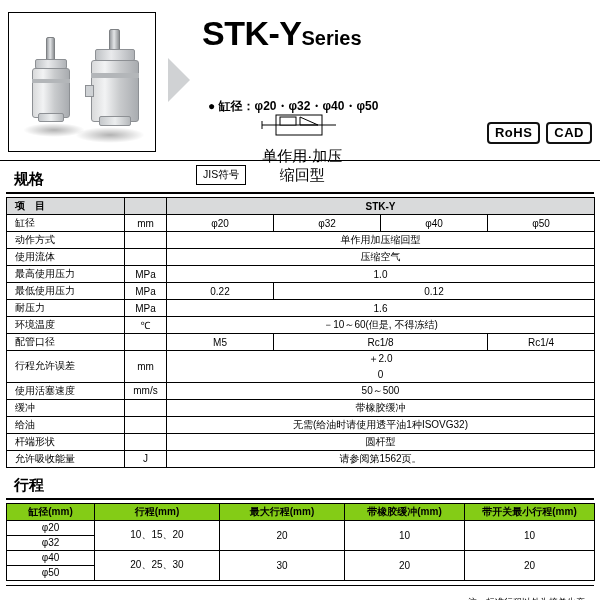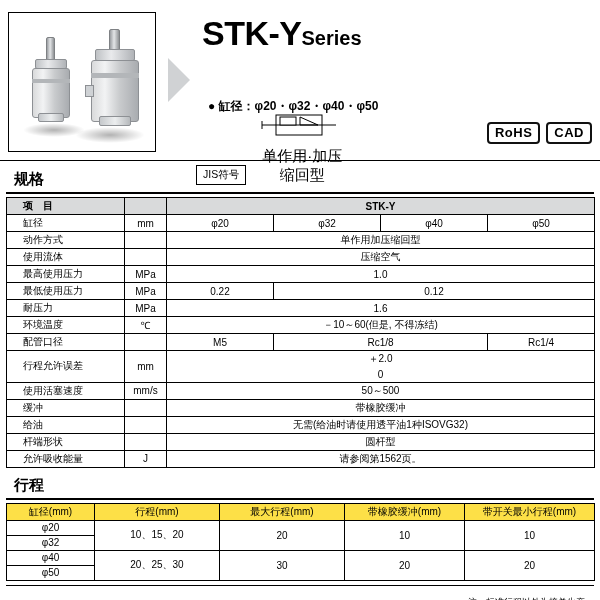--- a/index.html
+++ b/index.html
@@ -99,23 +99,23 @@
   table.spec td, table.spec th,
   table.stroke td, table.stroke th {
     border: 1px solid #000;
     padding: 1px 3px;
     height: 15px;
     text-align: center;
     vertical-align: middle;
     font-weight: normal;
   }
   table.spec .hdr { background: #d9dadb; font-weight: bold; }
-  table.spec .lbl { text-align: left; padding-left: 16px; }
-
-  table.stroke .hdr { background: #fde047; font-weight: normal; }
+  table.spec .lbl { text-align: left; padding-left: 8px; }
+
+  table.stroke .hdr { background: #84cc16; font-weight: bold; }
   table.stroke td.bore { text-align: center; }
 
   .footnote { font-size: 9px; margin: 10px 6px 0 6px; text-align: right; }
   .bottom-rule { height: 1px; background: #000; margin: 4px 6px 0 6px; }
 
   .spec-wrap { margin-top: 2px; }
 </style>
 </head>
 <body>
 

